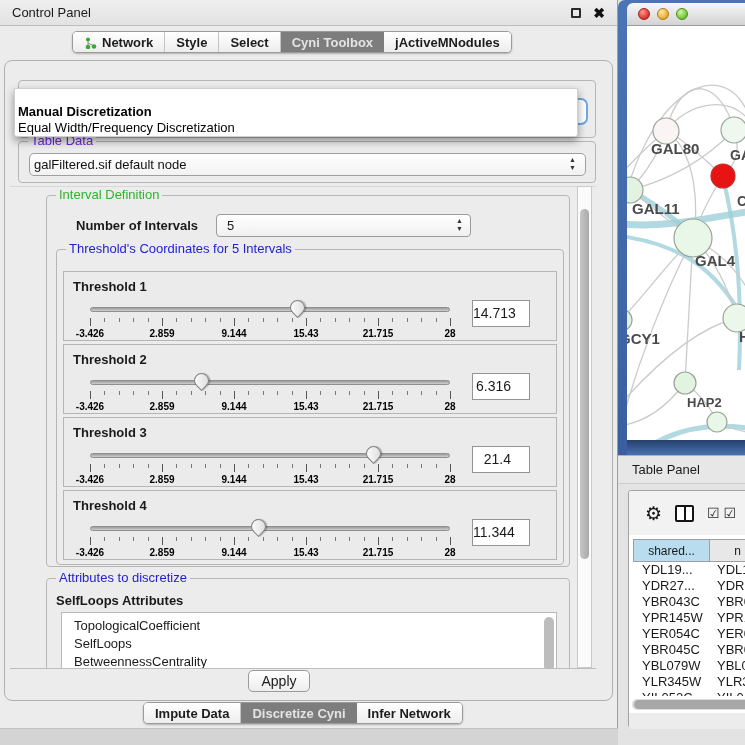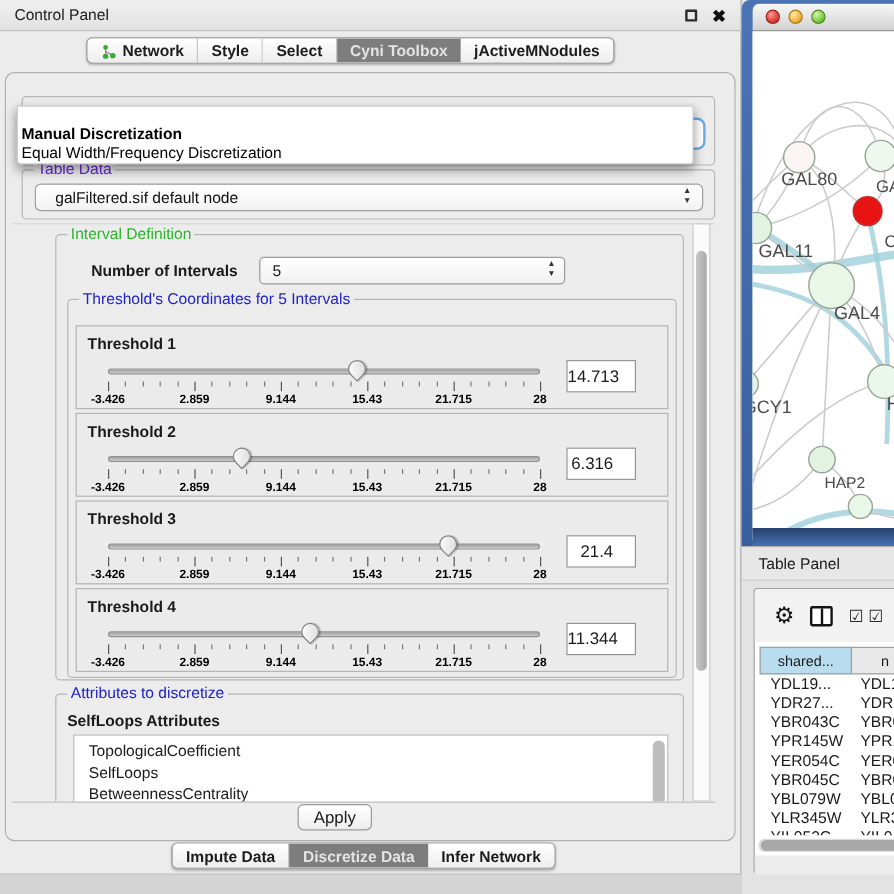--- a/index.html
+++ b/index.html
@@ -36,21 +36,21 @@
   .popup{position:absolute;left:9px;top:27px;width:564px;height:49px;background:#fff;border:1px solid #cfcfcf;
          border-radius:0 0 3px 3px;box-shadow:0 4px 9px rgba(0,0,0,.4);z-index:5;}
   .popup-hint{position:absolute;left:0;top:2px;width:100%;text-align:center;font-size:13px;color:#b9b9b9;}
   .popup-item{position:absolute;left:3px;font-size:13px;color:#000;white-space:nowrap;}
   .popup-item.bold{font-weight:bold;top:15px;}
   .popup-item.plain{top:31px;}
 
   .tabledata-group{left:13px;top:80px;width:578px;height:42px;}
   .tabledata-title{color:#6d28d9;}
   .combo{position:absolute;left:10px;top:11px;width:557px;height:23px;background:linear-gradient(#ffffff,#f2f2f2);
-         border:1px solid #9f9f9f;border-radius:5px;font-size:13px;line-height:21px;padding-left:16px;color:#111;}
+         border:1px solid #9f9f9f;border-radius:5px;font-size:13px;line-height:21px;padding-left:4px;color:#111;}
   .combo-arrows{position:absolute;right:9px;top:2px;display:flex;flex-direction:column;align-items:center;line-height:8px;font-size:7px;color:#333;}
 
   .clip-top-line{position:absolute;left:5px;top:125px;width:586px;height:1px;background:#d8d8d8;}
   .clip-bottom-line{position:absolute;left:5px;top:607px;width:586px;height:1px;background:#bdbdbd;}
   .settings-clip{position:absolute;left:19px;top:125px;width:552px;height:482px;overflow:hidden;}
 
   .interval-group{left:22px;top:9px;width:524px;height:372px;}
   .interval-title{color:#2cb52c;}
   .num-label{position:absolute;left:29px;top:22px;font-size:13px;font-weight:bold;}
   .spinner{position:absolute;left:169px;top:18px;width:255px;height:23px;background:linear-gradient(#ffffff,#f0f0f0);
@@ -90,21 +90,21 @@
   .cp-footer{position:absolute;left:0;top:728px;width:618px;height:17px;background:#d4d4d4;border-top:1px solid #c2c2c2;}
 
   
   .net-window{position:absolute;left:618px;top:0;width:127px;height:455px;background:linear-gradient(#4a74b4,#3a5f9e);border-radius:7px 0 0 0;}
   .net-titlebar{position:absolute;left:9px;top:3px;right:0;height:23px;background:linear-gradient(#f7f7f7,#d3d3d3);
                 border-bottom:1px solid #9b9b9b;border-radius:6px 0 0 0;display:flex;align-items:center;gap:7px;padding-left:11px;}
   .light{width:12px;height:12px;border-radius:50%;}
   .light.red{background:radial-gradient(circle at 35% 30%,#ff9a90,#e04038 60%,#b02a22);border:1px solid #9c2018;}
   .light.yellow{background:radial-gradient(circle at 35% 30%,#ffe9a8,#f2b13c 60%,#c58a1e);border:1px solid #a87c18;}
   .light.green{background:radial-gradient(circle at 35% 30%,#d2f5a8,#7ecb43 60%,#549a1e);border:1px solid #4d8c1a;}
-  .net-canvas{position:absolute;left:9px;top:26px;width:118px;height:424px;background:#fff;overflow:hidden;}
+  .net-canvas{position:absolute;left:9px;top:26px;width:118px;height:424px;background:#fff;overflow:hidden;font-weight:bold;}
   .net-bottom{position:absolute;left:9px;top:440px;width:118px;height:15px;background:linear-gradient(#27406b,#4672b2);}
 
   .tp-header{position:absolute;left:618px;top:455px;width:127px;height:29px;background:#e7e7e7;border-top:1px solid #b2b2b2;
              border-bottom:1px solid #cdcdcd;font-size:13px;display:flex;align-items:center;padding-left:14px;}
   .tp-body{position:absolute;left:618px;top:484px;width:127px;height:261px;background:#e3e3e3;overflow:hidden;}
   .tp-frame{position:absolute;left:10px;top:6px;width:150px;height:238px;background:#ffffff;border:1px solid #a3a3a3;border-radius:3px;}
   .tp-toolbar{position:absolute;left:0;top:0;width:100%;height:44px;background:#f2f2f2;border-radius:3px 3px 0 0;
               display:flex;align-items:center;gap:13px;padding-left:16px;}
   .gear-glyph{font-size:19px;color:#141414;line-height:19px;}
   .split-glyph{width:19px;height:17px;border:2px solid #141414;border-radius:2px;position:relative;background:#fff;}
@@ -402,21 +402,21 @@
       </div>
 
       <div class="apply-btn">Apply</div>
     </div>
 
     <div class="tab-group bottom-tabs" id="bottomTabs">
         <div class="tab">
           <span class="tab-label">Impute Data</span>
         </div>
         <div class="tab selected">
-          <span class="tab-label">Discretize Data</span>
+          <span class="tab-label">Discretize Cyni</span>
         </div>
         <div class="tab">
           <span class="tab-label">Infer Network</span>
         </div>
       </div>
     <div class="cp-footer"></div>
   </div>
 
   <div class="net-window">
     <div class="net-titlebar">

